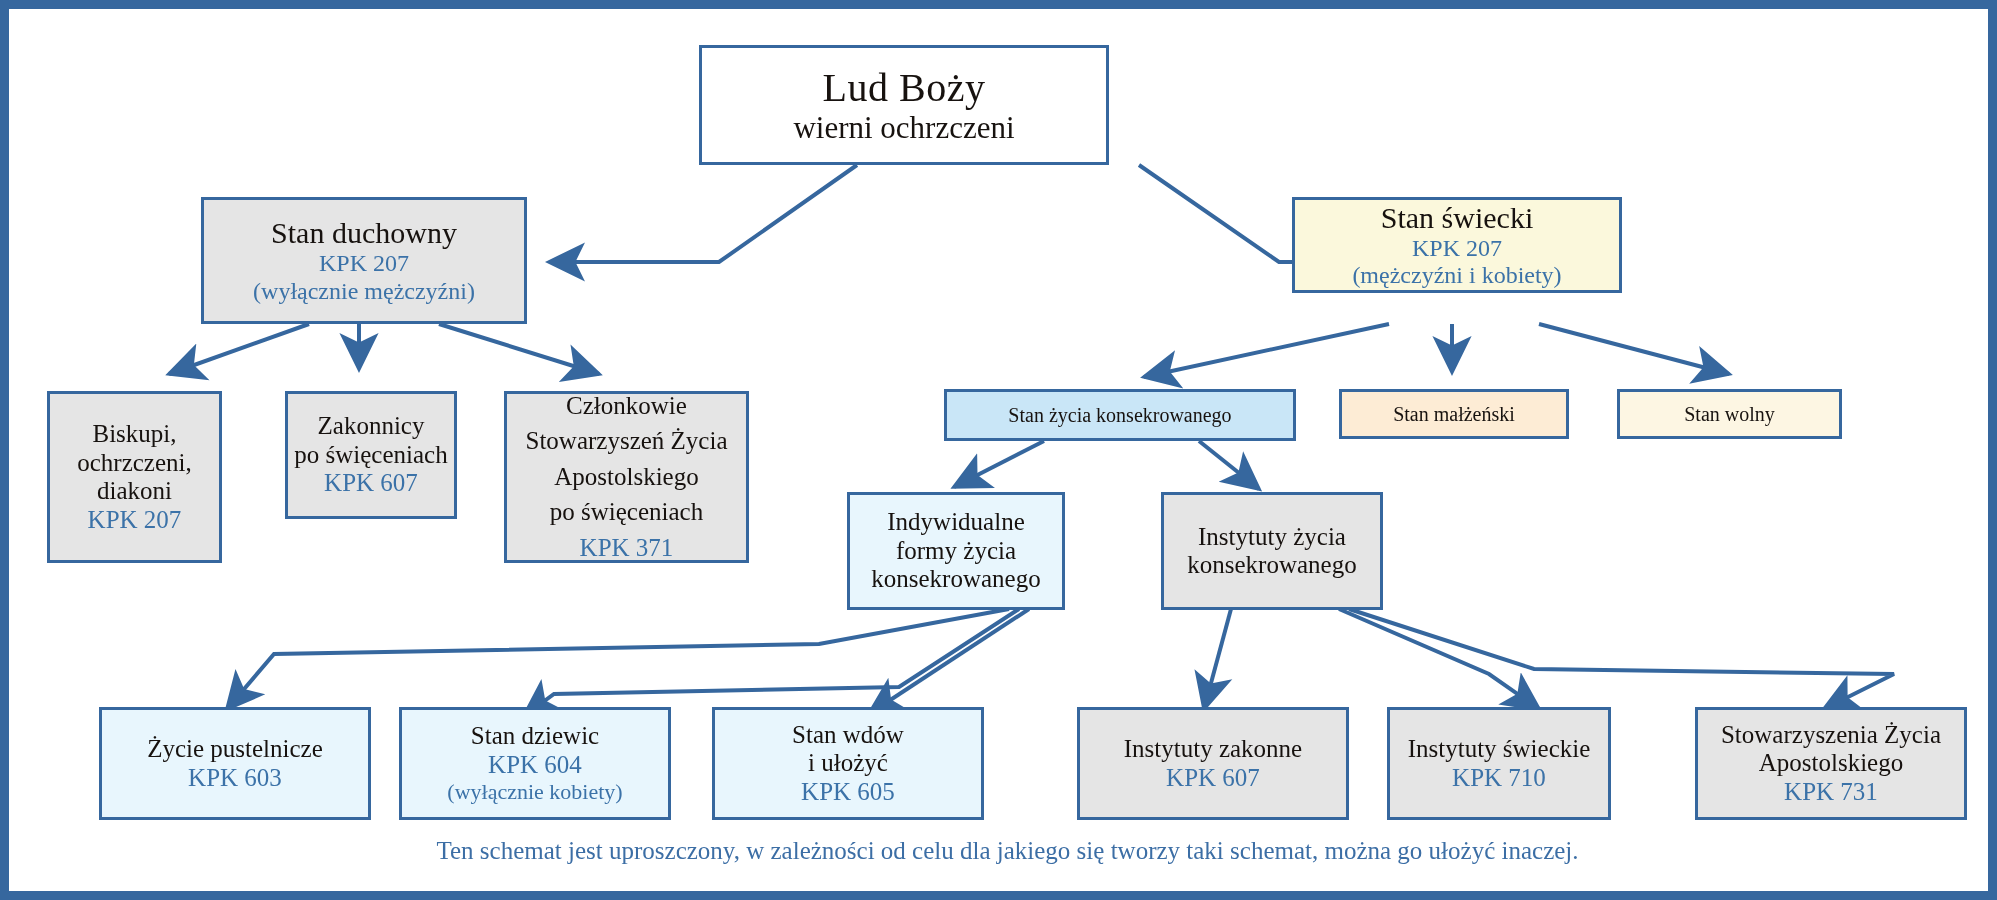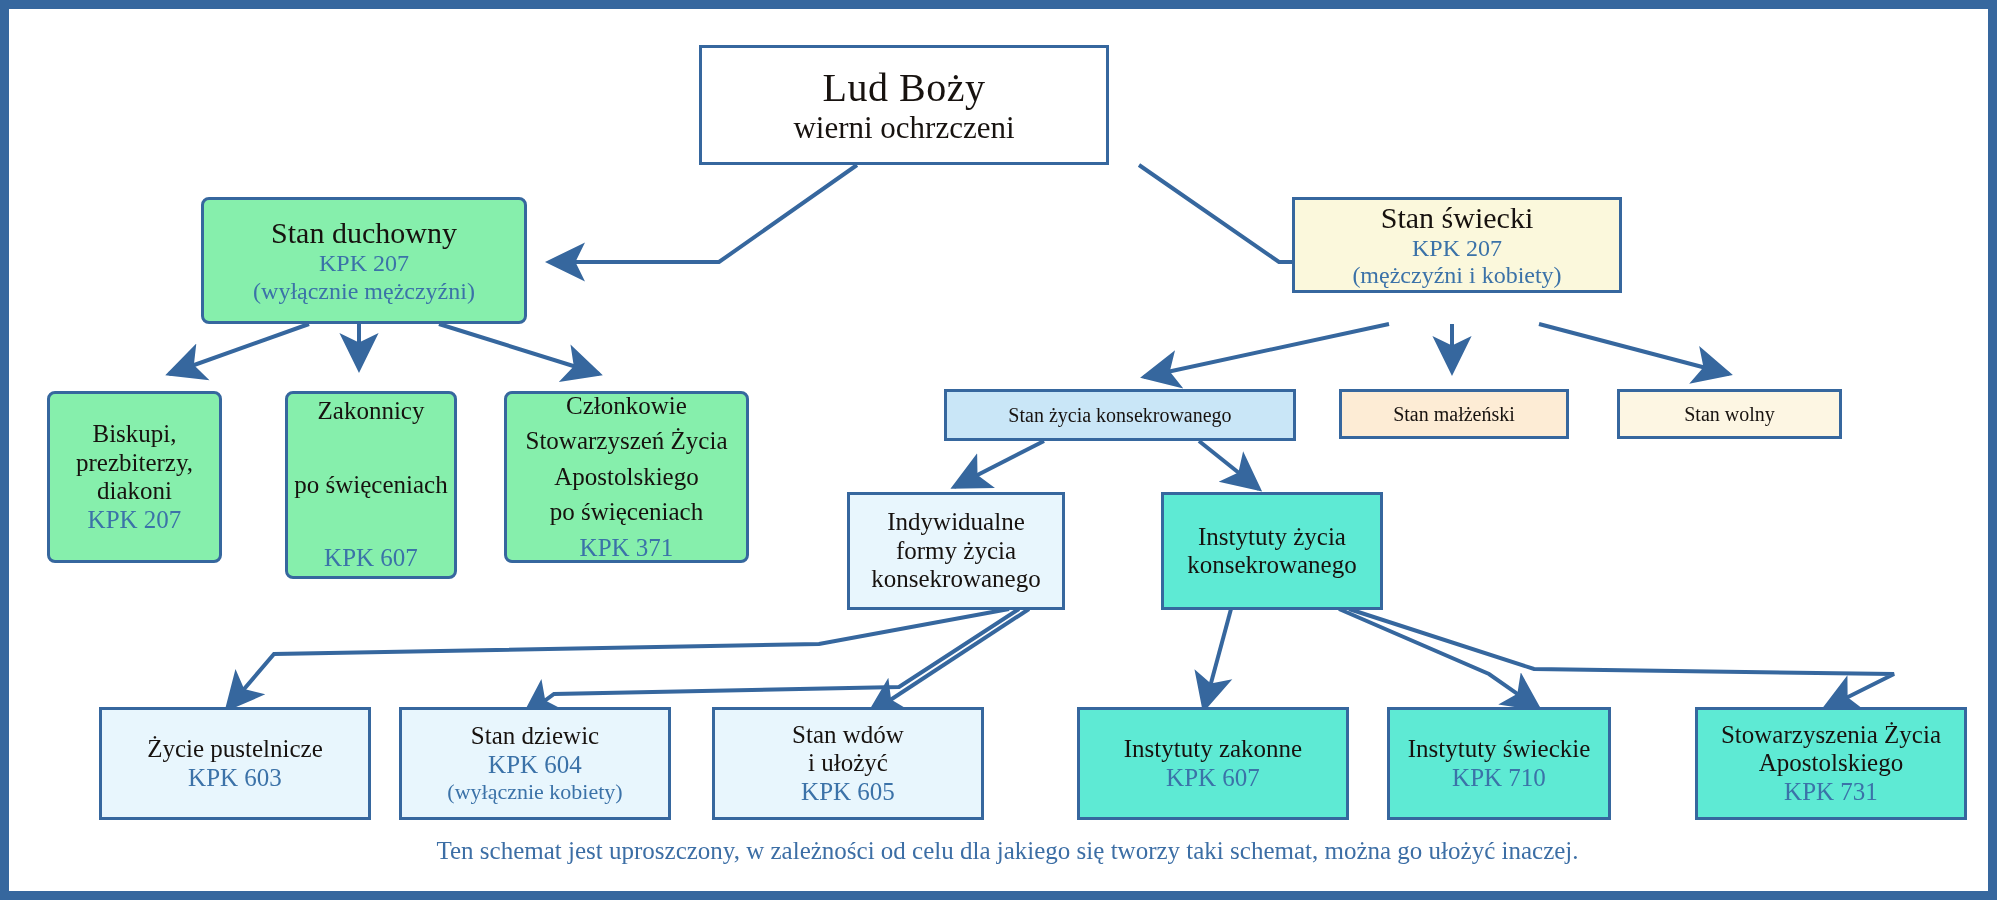--- a/index.html
+++ b/index.html
@@ -21,27 +21,27 @@
     display:flex;flex-direction:column;align-items:center;justify-content:center;
     text-align:center;line-height:1.14;
     color:#17120f;
   }
   .node .t{display:block;white-space:nowrap;}
   .kpk{color:#3b72a8;}
   .sub{color:#3b72a8;}
 
   
   .fill-white{background:#ffffff;}
-  .fill-green{background:#86efac;border-radius:8px;}
+  .fill-green{background:#e5e5e5;}
   .fill-cream{background:#fbf8dc;}
   .fill-blue{background:#c9e6f7;}
   .fill-blue2{background:#e8f6fd;}
   .fill-peach{background:#fdecd5;}
   .fill-ivory{background:#fdf6e3;}
-  .fill-lilac{background:#5eead4;}
+  .fill-lilac{background:#e5e5e5;}
 
   
   .root-title{font-size:40px;letter-spacing:.5px;}
   .root-sub{font-size:31px;}
   .lvl2-title{font-size:30px;}
   .lvl2-line{font-size:24px;}
   .box-line{font-size:25px;}
   .box-small{font-size:22px;}
   .pill-line{font-size:20px;}
 
@@ -101,26 +101,26 @@
     </div>
 
     <div class="node fill-cream" style="left:1283px;top:188px;width:330px;height:96px;">
       <span class="t lvl2-title">Stan świecki</span>
       <span class="t lvl2-line kpk">KPK 207</span>
       <span class="t lvl2-line sub">(mężczyźni i kobiety)</span>
     </div>
 
     <div class="node fill-green" style="left:38px;top:382px;width:175px;height:172px;">
       <span class="t box-line">Biskupi,</span>
-      <span class="t box-line">prezbiterzy,</span>
+      <span class="t box-line">ochrzczeni,</span>
       <span class="t box-line">diakoni</span>
       <span class="t box-line kpk">KPK 207</span>
     </div>
 
-    <div class="node fill-green" style="left:276px;top:382px;width:172px;height:188px;gap:45px;">
+    <div class="node fill-green" style="left:276px;top:382px;width:172px;height:128px;">
       <span class="t box-line">Zakonnicy</span>
       <span class="t box-line">po święceniach</span>
       <span class="t box-line kpk">KPK 607</span>
     </div>
 
     <div class="node fill-green" style="left:495px;top:382px;width:245px;height:172px;gap:7px;">
       <span class="t box-line">Członkowie</span>
       <span class="t box-line">Stowarzyszeń Życia</span>
       <span class="t box-line">Apostolskiego</span>
       <span class="t box-line">po święceniach</span>

